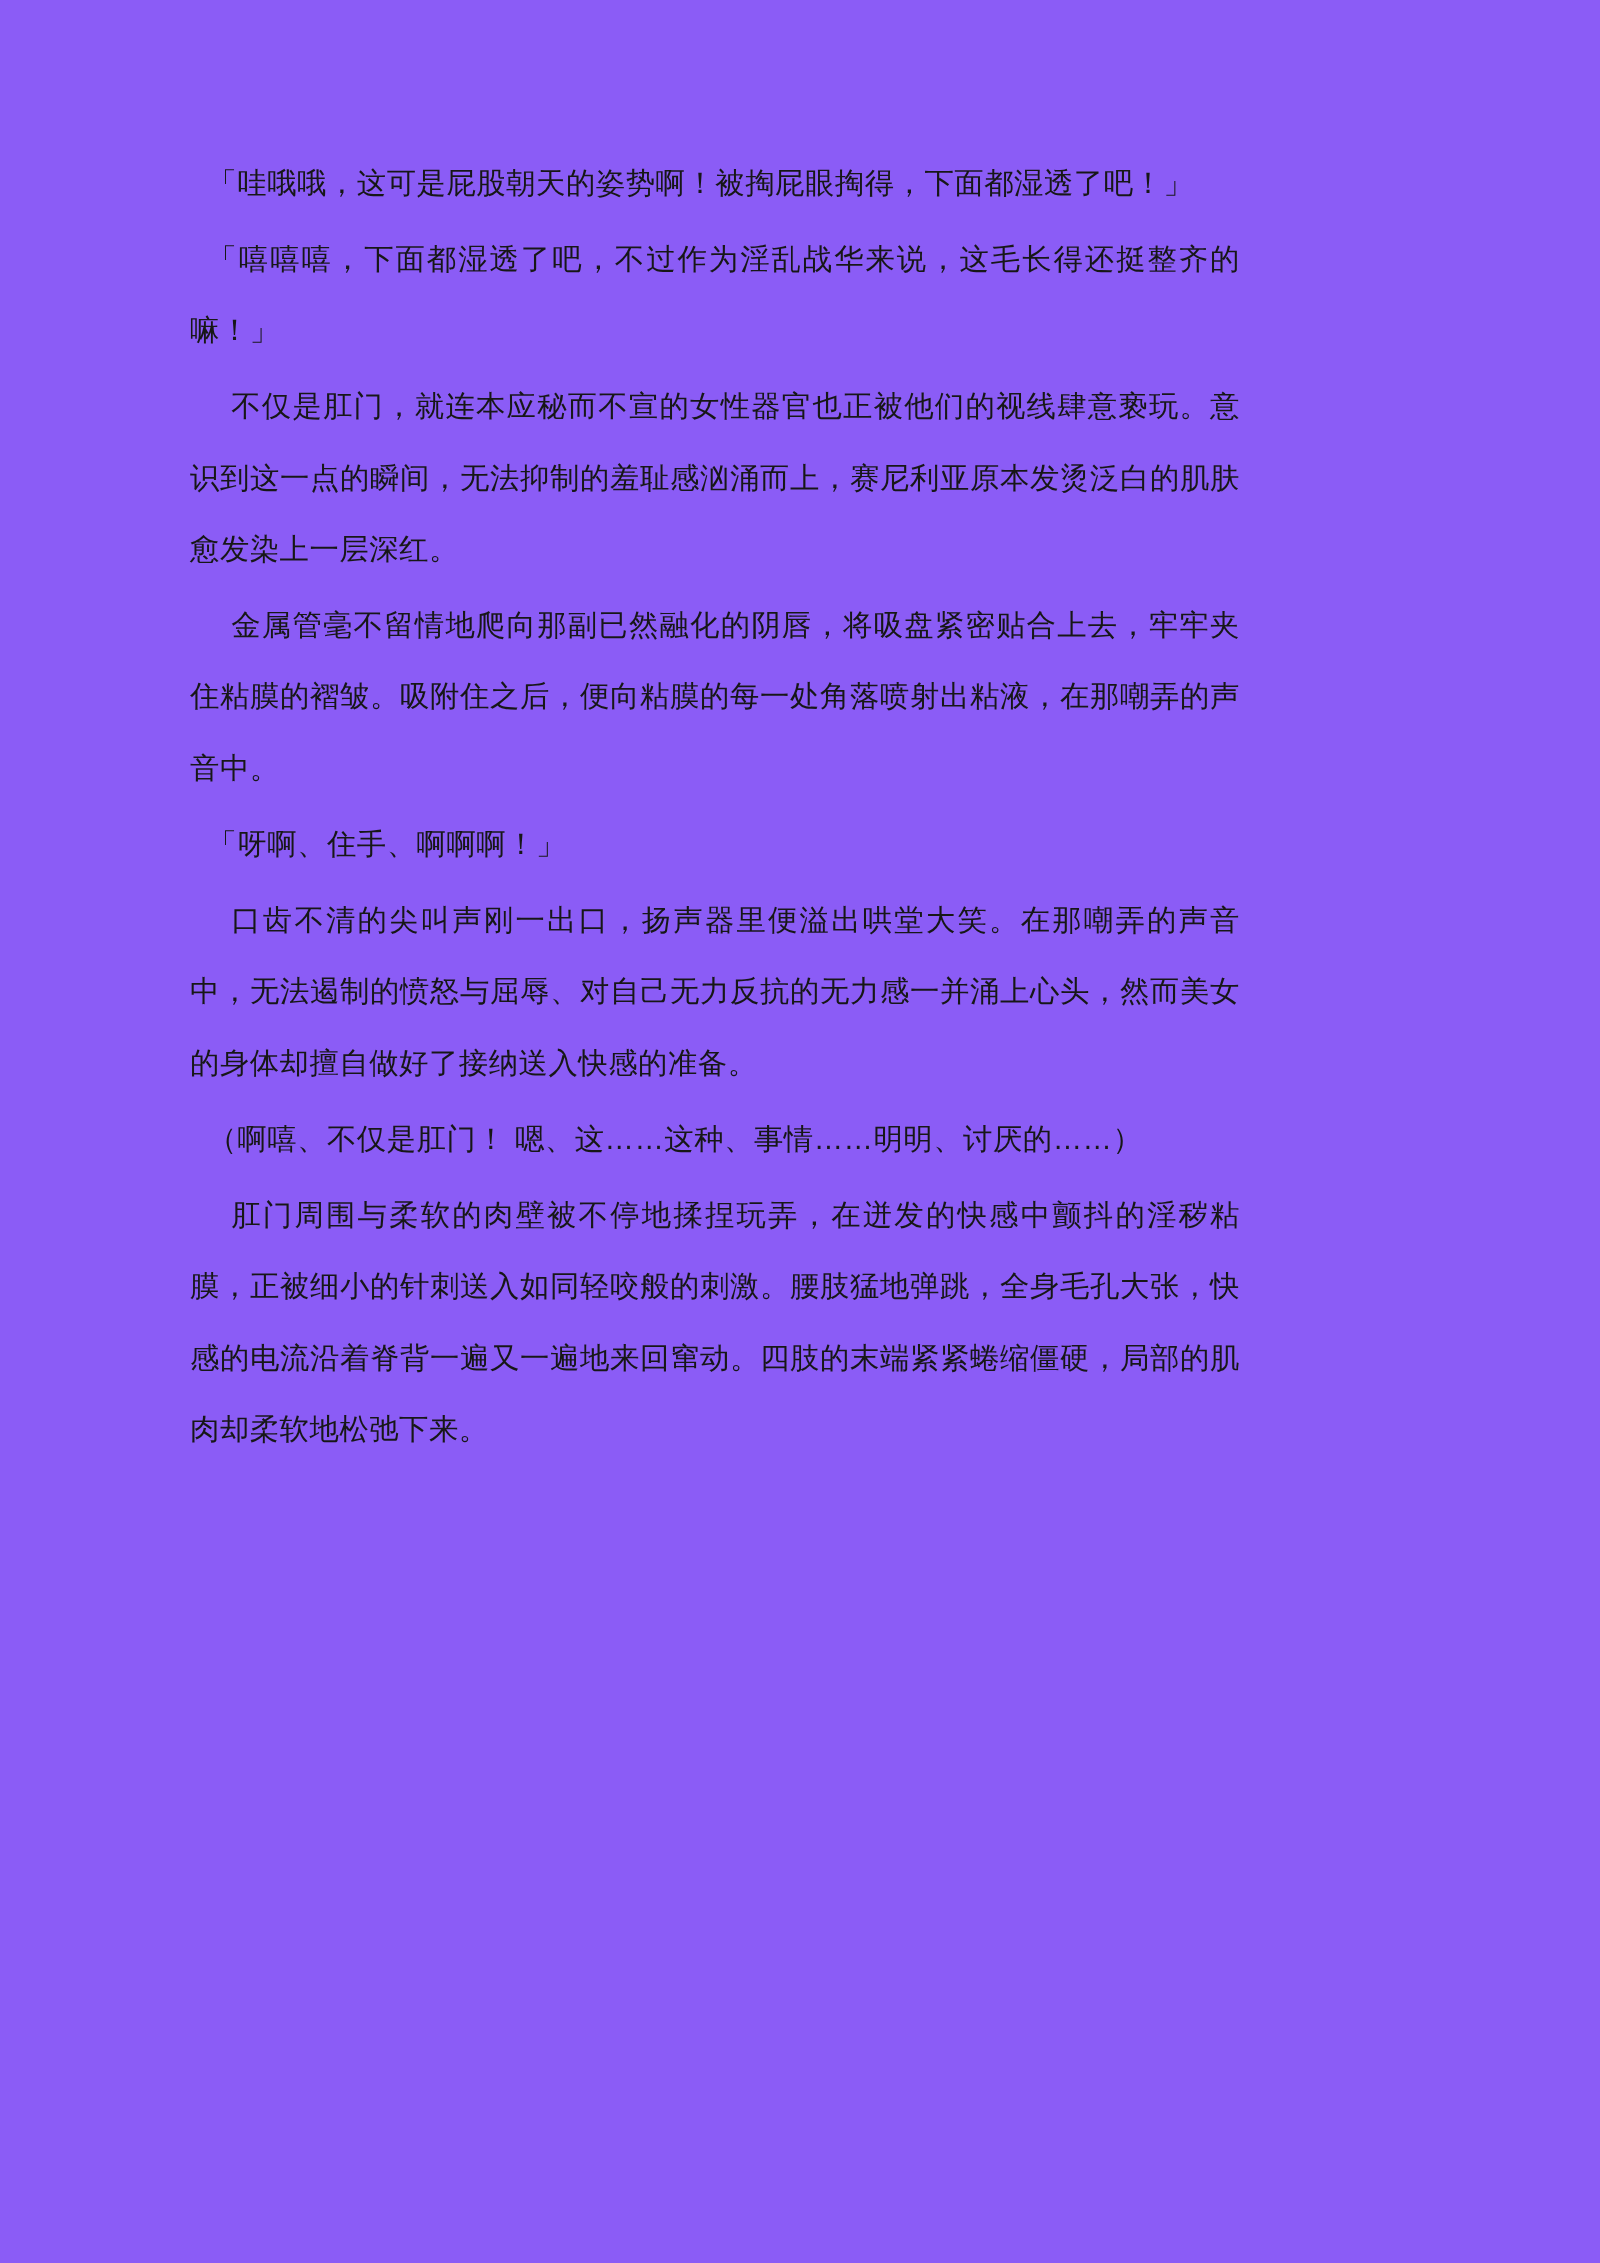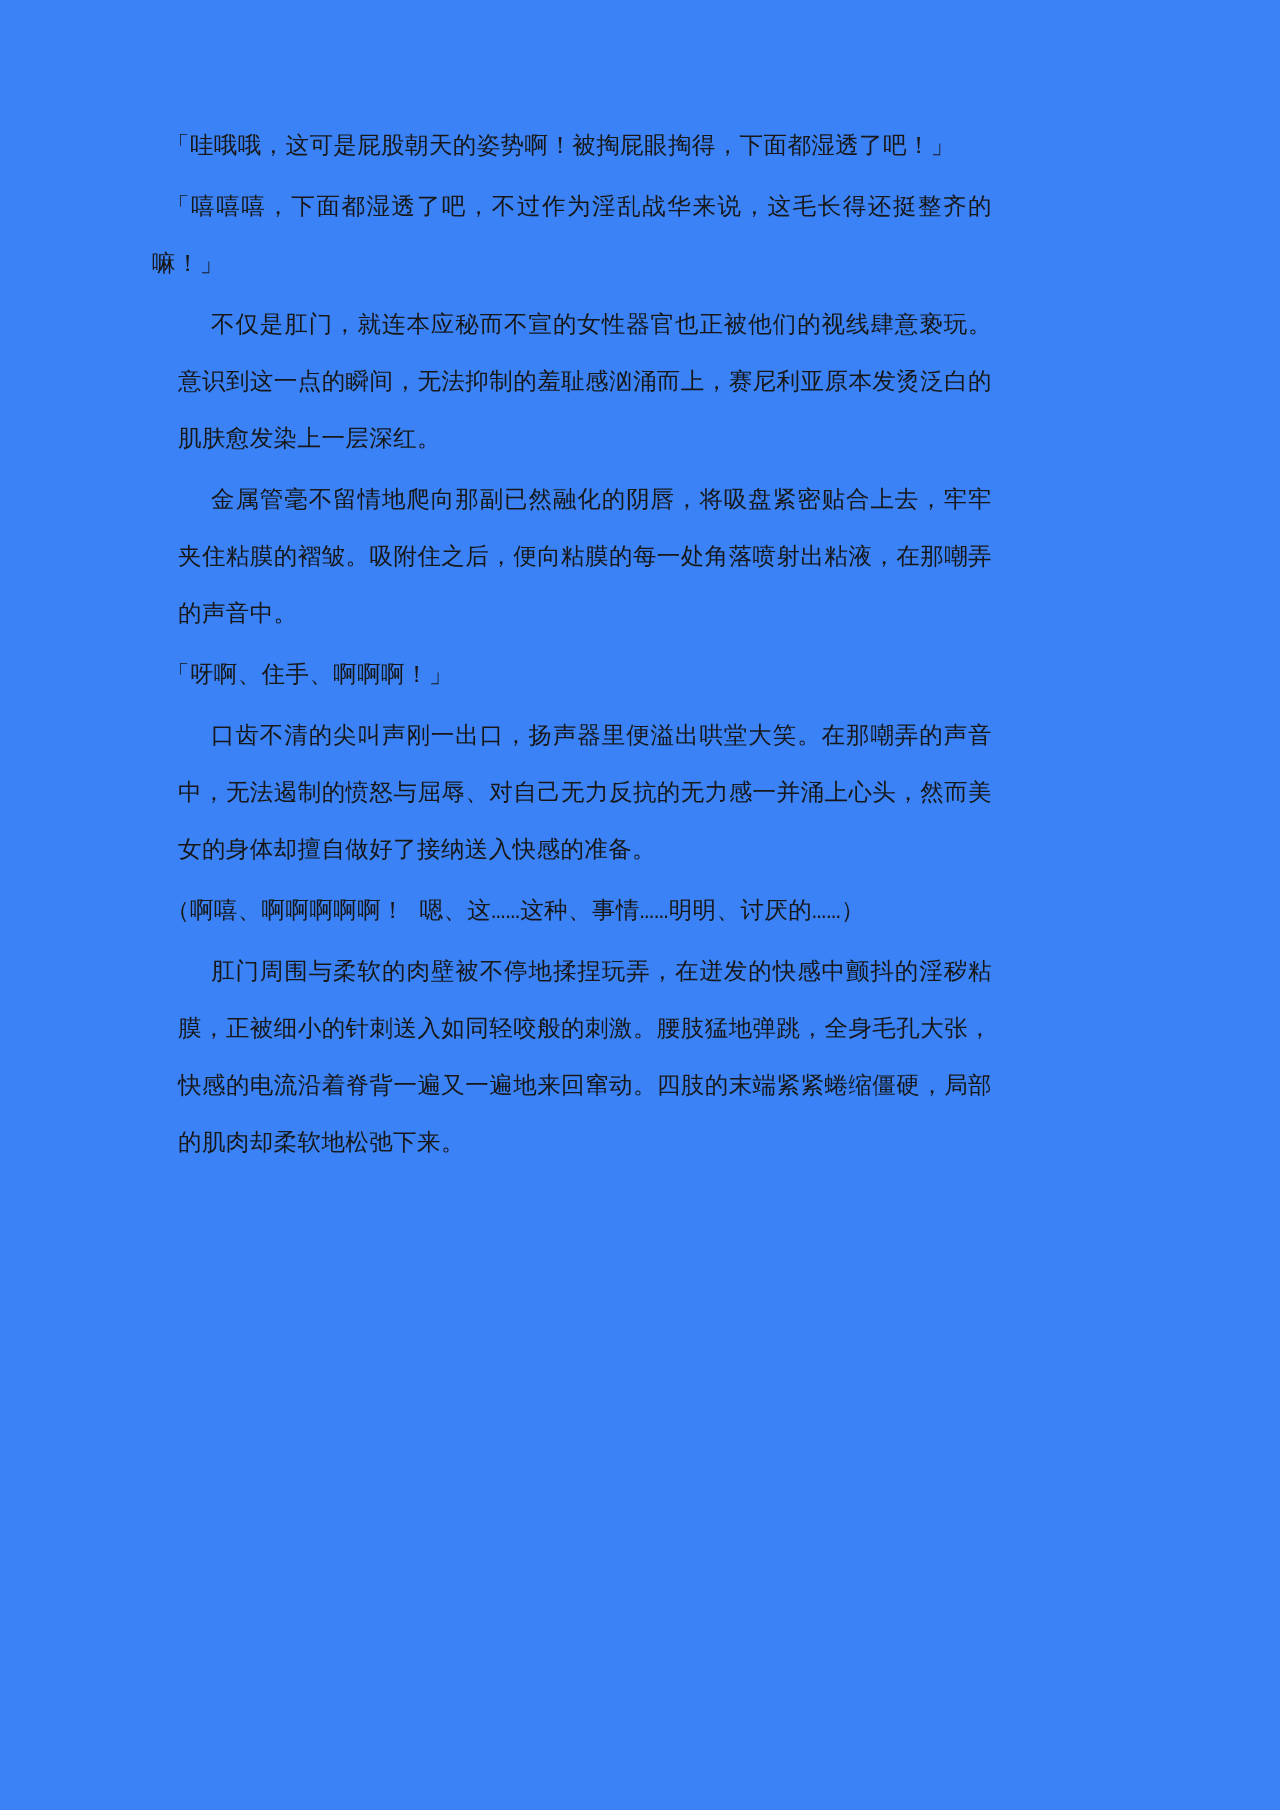--- a/index.html
+++ b/index.html
@@ -7,56 +7,54 @@
     padding: 0;
     background: #ffffff;
   }
   body {
     font-family: "Liberation Sans", sans-serif;
   }
   .page {
     position: relative;
     width: 1280px;
     height: 1810px;
-    background: #3b82f6;
+    background: #8b5cf6;
     box-sizing: border-box;
     overflow: hidden;
-    font-family: Liberation Mono, monospace;
   }
   .content {
     position: absolute;
     left: 152px;
     top: 118px;
     width: 840px;
   }
   .para {
     margin: 0 0 4px 0;
     font-size: 23.5px;
     line-height: 57px;
     color: #171717;
     text-align: justify;
     text-justify: inter-ideograph;
     letter-spacing: 0.4px;
     font-weight: 400;
   }
   .para.indent {
     text-indent: 33px;
-    margin-left: 26px;
   }
   .para.quote {
     text-indent: 14px;
   }
 </style>
 </head>
 <body>
 
 <div class="page">
   <div class="content">
     <p class="para quote">「哇哦哦，这可是屁股朝天的姿势啊！被掏屁眼掏得，下面都湿透了吧！」</p>
     <p class="para quote">「嘻嘻嘻，下面都湿透了吧，不过作为淫乱战华来说，这毛长得还挺整齐的嘛！」</p>
     <p class="para indent">不仅是肛门，就连本应秘而不宣的女性器官也正被他们的视线肆意亵玩。意识到这一点的瞬间，无法抑制的羞耻感汹涌而上，赛尼利亚原本发烫泛白的肌肤愈发染上一层深红。</p>
     <p class="para indent">金属管毫不留情地爬向那副已然融化的阴唇，将吸盘紧密贴合上去，牢牢夹住粘膜的褶皱。吸附住之后，便向粘膜的每一处角落喷射出粘液，在那嘲弄的声音中。</p>
     <p class="para quote">「呀啊、住手、啊啊啊！」</p>
     <p class="para indent">口齿不清的尖叫声刚一出口，扬声器里便溢出哄堂大笑。在那嘲弄的声音中，无法遏制的愤怒与屈辱、对自己无力反抗的无力感一并涌上心头，然而美女的身体却擅自做好了接纳送入快感的准备。</p>
-    <p class="para quote">（啊嘻、啊啊啊啊啊！ 嗯、这……这种、事情……明明、讨厌的……）</p>
+    <p class="para quote">（啊嘻、不仅是肛门！ 嗯、这……这种、事情……明明、讨厌的……）</p>
     <p class="para indent">肛门周围与柔软的肉壁被不停地揉捏玩弄，在迸发的快感中颤抖的淫秽粘膜，正被细小的针刺送入如同轻咬般的刺激。腰肢猛地弹跳，全身毛孔大张，快感的电流沿着脊背一遍又一遍地来回窜动。四肢的末端紧紧蜷缩僵硬，局部的肌肉却柔软地松弛下来。</p>
   </div>
 </div>
 
 </body></html>

